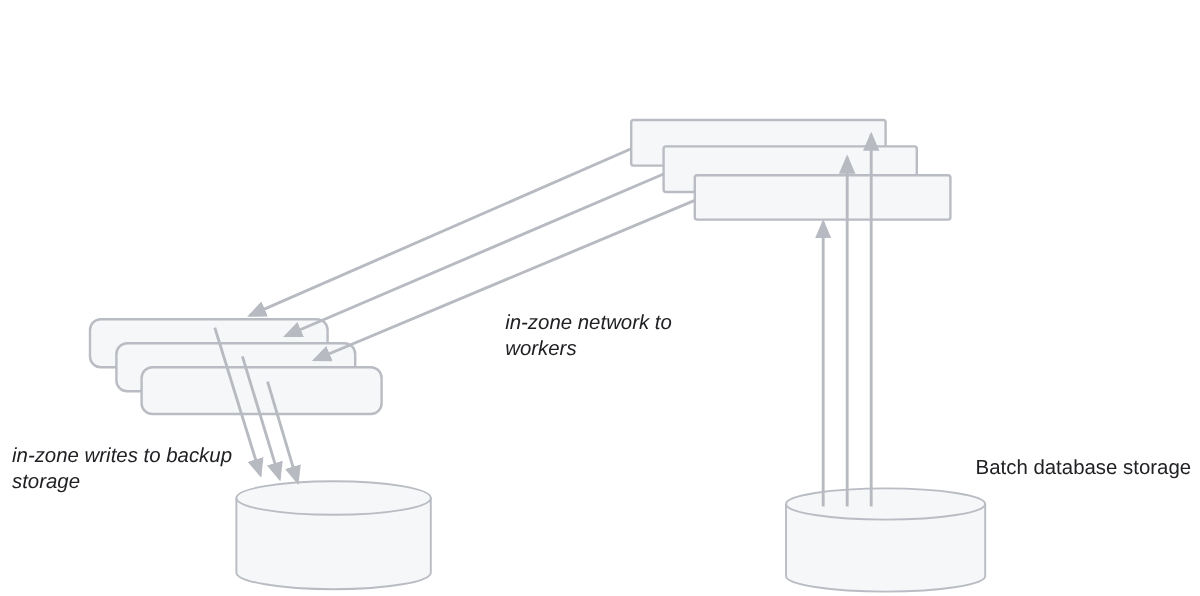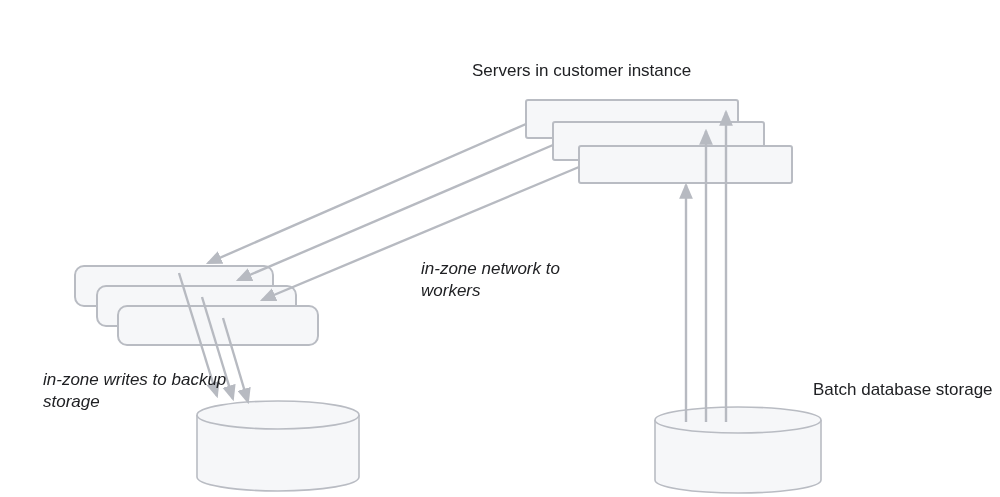--- a/index.html
+++ b/index.html
@@ -76,26 +76,25 @@
       <line class="arrow" x1="223" y1="318" x2="248" y2="402" marker-end="url(#ah)"></line>
     </g>
 
     <g>
       <line class="arrow" x1="686" y1="422" x2="686" y2="185" marker-end="url(#ah)"></line>
       <line class="arrow" x1="706" y1="422" x2="706" y2="131" marker-end="url(#ah)"></line>
       <line class="arrow" x1="726" y1="422" x2="726" y2="112" marker-end="url(#ah)"></line>
     </g>
   </svg>
 
-  <div class="label" style="left:472px;top:60px;">Servers in customer instance</div>
 
 
 
   <div class="label" style="left:813px;top:379px;">Batch database storage</div>
 
   <div class="label em" style="left:421px;top:258px;">in-zone network to
 workers</div>
 
 
-  <div class="label em" style="left:10px;top:369px;margin-left:33px;">in-zone writes to backup
+  <div class="label em" style="left:10px;top:369px;">in-zone writes to backup
 storage</div>
 
 </div>
 
 </body></html>

